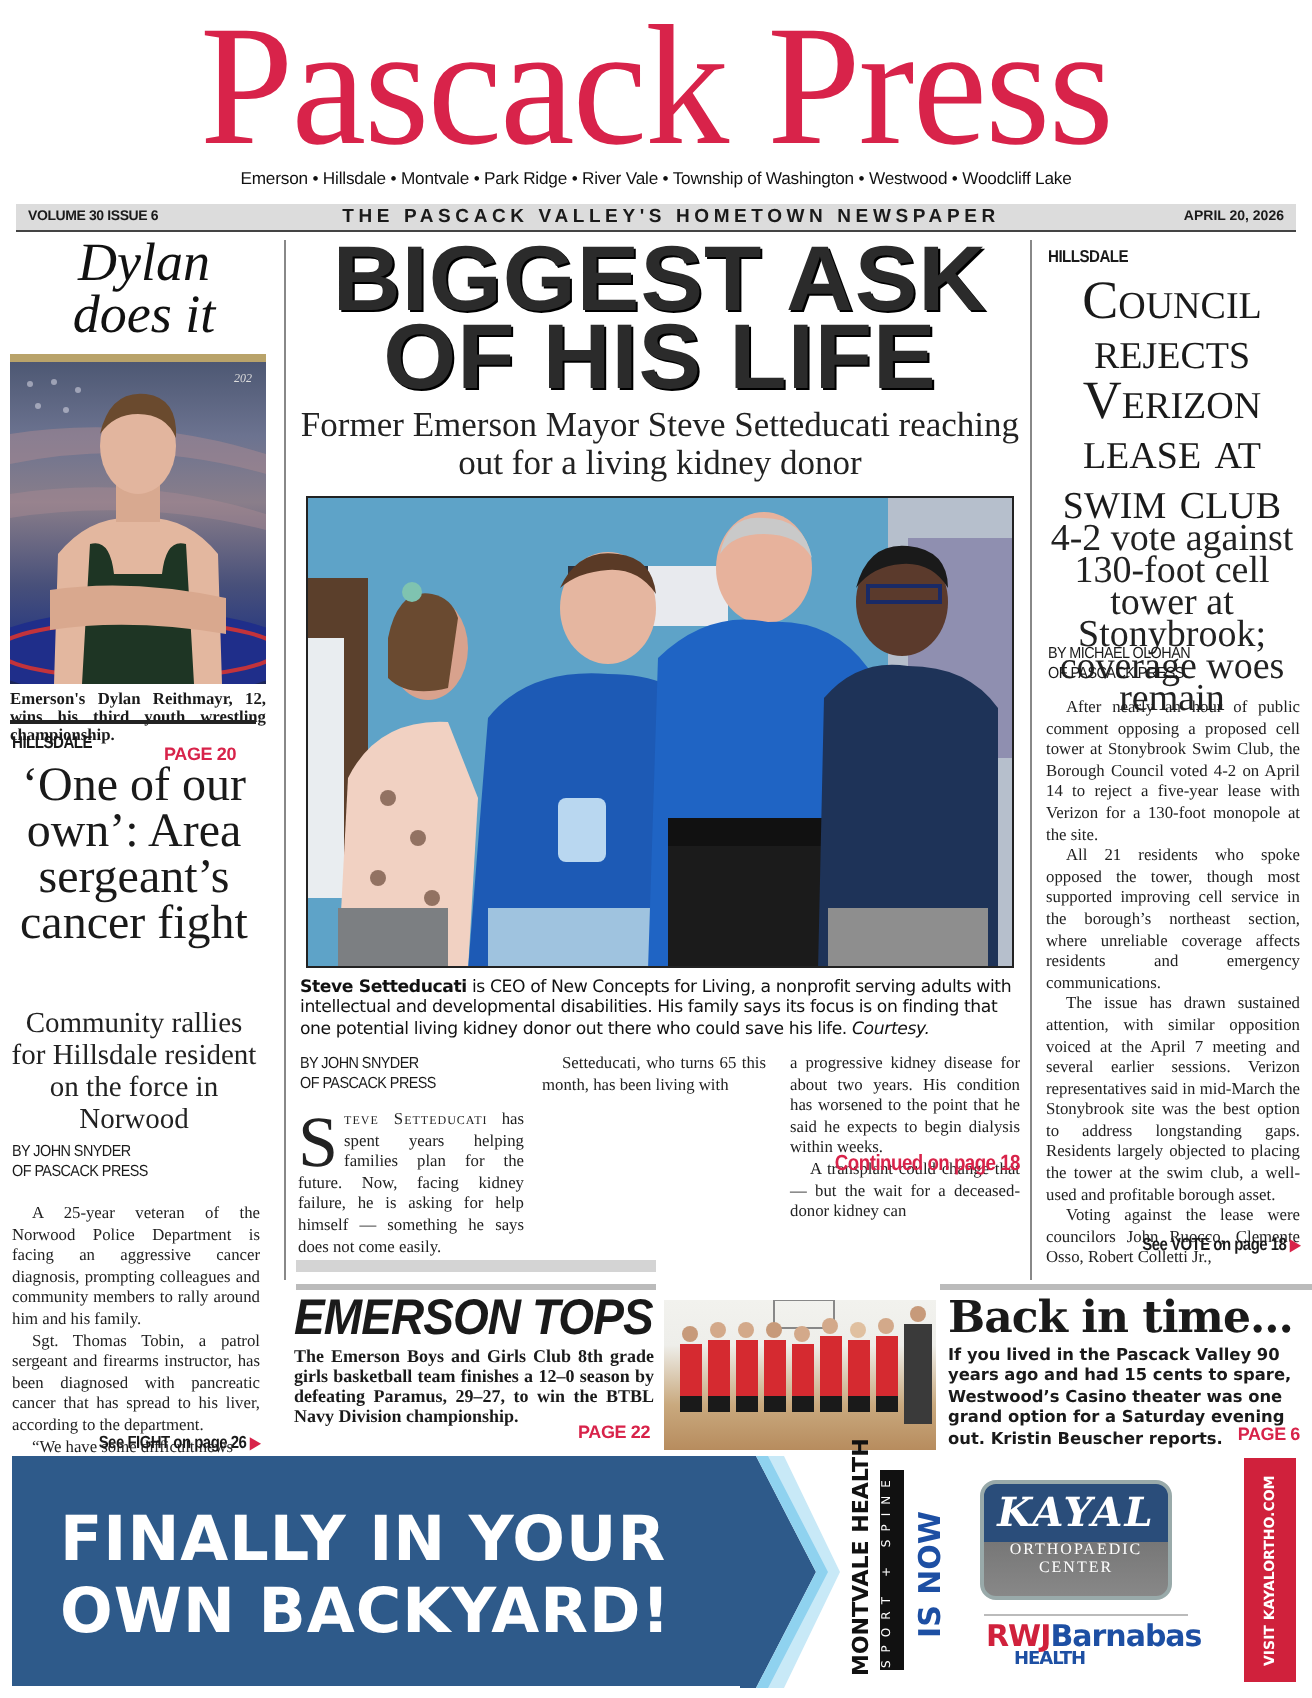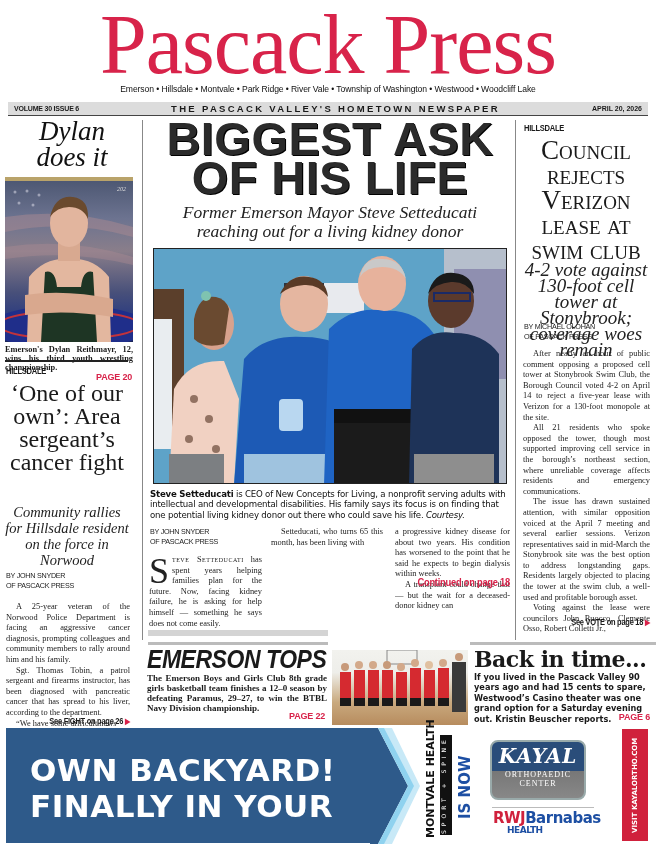--- a/index.html
+++ b/index.html
@@ -15,21 +15,21 @@
 .vrule{width:1px;background:#888}
 
 .dylan-h{left:12px;top:118px;width:120px;text-align:center;font-style:italic;font-size:27px;line-height:26px;color:#111}
 .photo{overflow:hidden}
 .dylan-photo{left:5px;top:177px;width:128px;height:165px;background:linear-gradient(180deg,#4a5570 0%,#6c7390 25%,#8a7e8a 45%,#48507a 70%,#2c3c80 85%,#1c2656 100%)}
 .caption-serif{font-family:"Liberation Serif",serif;font-weight:bold;font-size:8.4px;line-height:9px;text-align:justify}
 .pageref{font-family:"Liberation Sans",sans-serif;font-weight:bold;color:#d8234a;font-size:9px;letter-spacing:-0.2px}
 .kicker{font-family:"Liberation Sans",sans-serif;font-weight:bold;font-size:8.6px;letter-spacing:-0.3px;transform:scaleX(0.88);transform-origin:left}
 .topline{border-top:2px solid #222}
 .hed-serif{font-family:"Liberation Serif",serif;text-align:center;color:#1a1a1a}
-.deck{font-family:"Liberation Serif",serif;font-style:italic;text-align:center;color:#222}
+.deck{font-family:"Liberation Serif",serif;text-align:center;color:#222}
 .byline{font-family:"Liberation Sans",sans-serif;font-size:8px;line-height:10px;letter-spacing:-0.3px;transform:scaleX(0.9);transform-origin:left}
 .body{font-family:"Liberation Serif",serif;font-size:8.4px;line-height:10.6px;text-align:justify;color:#222}
 .body p{text-indent:10px}
 .seemore{font-family:"Liberation Sans",sans-serif;font-weight:bold;font-size:8.8px;letter-spacing:-0.3px;transform:scaleX(0.85);transform-origin:right;text-align:right}
 .arrow{color:#d8234a;font-size:8px}
 
 .main-hed{left:150px;top:120px;width:360px;text-align:center;font-family:"Liberation Sans",sans-serif;font-weight:900;font-size:46px;line-height:39px;color:#2b2b2b;letter-spacing:0.5px;text-shadow:1px 1px 0 #000;transform:scaleX(1.02)}
 .main-deck{left:150px;top:203px;width:360px;font-size:17.5px;line-height:19px}
 .main-photo{left:153px;top:248px;width:354px;height:236px;border:1px solid #222;background:linear-gradient(180deg,#5da3c9 0%,#67a7c8 45%,#8ab0c8 60%,#a9b3bd 100%)}
 .main-cap{left:150px;top:489px;width:362px;font-family:"DejaVu Sans",sans-serif;font-size:8.6px;line-height:10.4px;text-align:left;color:#111;letter-spacing:-0.2px}
@@ -84,21 +84,21 @@
     <path d="M22 165 L24 100 Q40 80 64 82 Q88 80 104 100 L106 165Z" fill="#e3b79f"></path>
     <path d="M36 165 L40 95 Q50 92 52 110 L76 110 Q78 92 88 95 L92 165Z" fill="#1e3524"></path>
     <path d="M20 118 Q60 112 108 122 L108 140 Q60 132 20 138Z" fill="#d9a88e"></path>
     <rect x="53" y="62" width="22" height="22" fill="#d8a990"></rect>
     <ellipse cx="64" cy="46" rx="19" ry="24" fill="#e2b59e"></ellipse>
     <path d="M45 40 Q50 18 68 20 Q84 22 83 42 Q78 30 64 30 Q52 30 45 40Z" fill="#6a4a2e"></path>
     <text x="112" y="14" font-size="6" fill="#ddd" font-style="italic">202</text>
   </svg>
 </div>
 <div class="abs caption-serif" style="left:5px;top:345px;width:128px">Emerson's Dylan Reithmayr, 12, wins his third youth wrestling championship.</div>
-<div class="abs pageref" style="left:90px;top:372px;width:42px;text-align:right">PAGE 20</div>
+<div class="abs pageref" style="left:76px;top:372px;width:42px;text-align:right">PAGE 20</div>
 
 <div class="abs topline" style="left:5px;top:360px;width:123px"></div>
 <div class="abs kicker" style="left:6px;top:366px">HILLSDALE</div>
 <div class="abs hed-serif" style="left:4px;top:382px;width:126px;font-size:24px;line-height:23px">‘One of our own’: Area sergeant’s cancer fight</div>
 <div class="abs deck" style="left:4px;top:504px;width:126px;font-size:14.5px;line-height:16px">Community rallies for Hillsdale resident on the force in Norwood</div>
 <div class="abs byline" style="left:6px;top:571px;width:130px">
   <div>BY JOHN SNYDER</div>
   <div>OF PASCACK PRESS</div>
 </div>
 <div class="abs body" style="left:6px;top:602px;width:124px">
@@ -238,22 +238,22 @@
 <div class="abs pageref" style="left:600px;top:712px;width:50px;text-align:right">PAGE 6</div>
 
 <div class="abs ad"></div>
 <div class="abs ad-blue"></div>
 <svg class="abs" style="left:370px;top:728px" width="50" height="116" viewBox="0 0 50 116">
   <polygon points="0,0 8,0 38,58 8,116 0,116 0,0" fill="#2e5a8a"></polygon>
   <polygon points="8,0 18,0 48,58 18,116 8,116 38,58" fill="#8fd2ef"></polygon>
   <polygon points="14,0 22,0 50,58 22,116 14,116 44,58" fill="#c8e9f7"></polygon>
 </svg>
 <div class="abs ad-text">
+  <div>FINALLY IN YOUR</div>
   <div>OWN BACKYARD!</div>
-  <div>FINALLY IN YOUR</div>
 </div>
 <div class="abs vert" style="left:424px;top:733px;height:105px;font-family:'DejaVu Sans',sans-serif;font-weight:bold;font-size:11px;color:#111;text-align:center">MONTVALE HEALTH</div>
 <div class="abs vert" style="left:440px;top:735px;width:12px;height:100px;background:#111;color:#fff;font-family:'DejaVu Sans',sans-serif;font-size:6px;letter-spacing:4px;text-align:center">SPORT + SPINE</div>
 <div class="abs vert" style="left:456px;top:752px;height:70px;font-family:'DejaVu Sans',sans-serif;font-weight:bold;font-size:15px;color:#1d4fa3;text-align:center">IS NOW</div>
 <div class="abs" style="left:490px;top:740px;width:96px;height:60px;border-radius:8px;background:linear-gradient(180deg,#2a4d7a 0%,#2a4d7a 52%,#777 52%,#888 100%);text-align:center;border:2px solid #9aa">
   <div style="font-family:'DejaVu Serif',serif;font-weight:bold;font-style:italic;font-size:20px;color:#fff;line-height:28px;letter-spacing:1px">KAYAL</div>
   <div style="font-family:'Liberation Serif',serif;font-size:8px;color:#fff;line-height:9px;letter-spacing:1px">ORTHOPAEDIC</div>
   <div style="font-family:'Liberation Serif',serif;font-size:8px;color:#fff;line-height:9px;letter-spacing:1px">CENTER</div>
 </div>
 <div class="abs" style="left:492px;top:807px;width:102px;height:1px;background:#bbb"></div>

